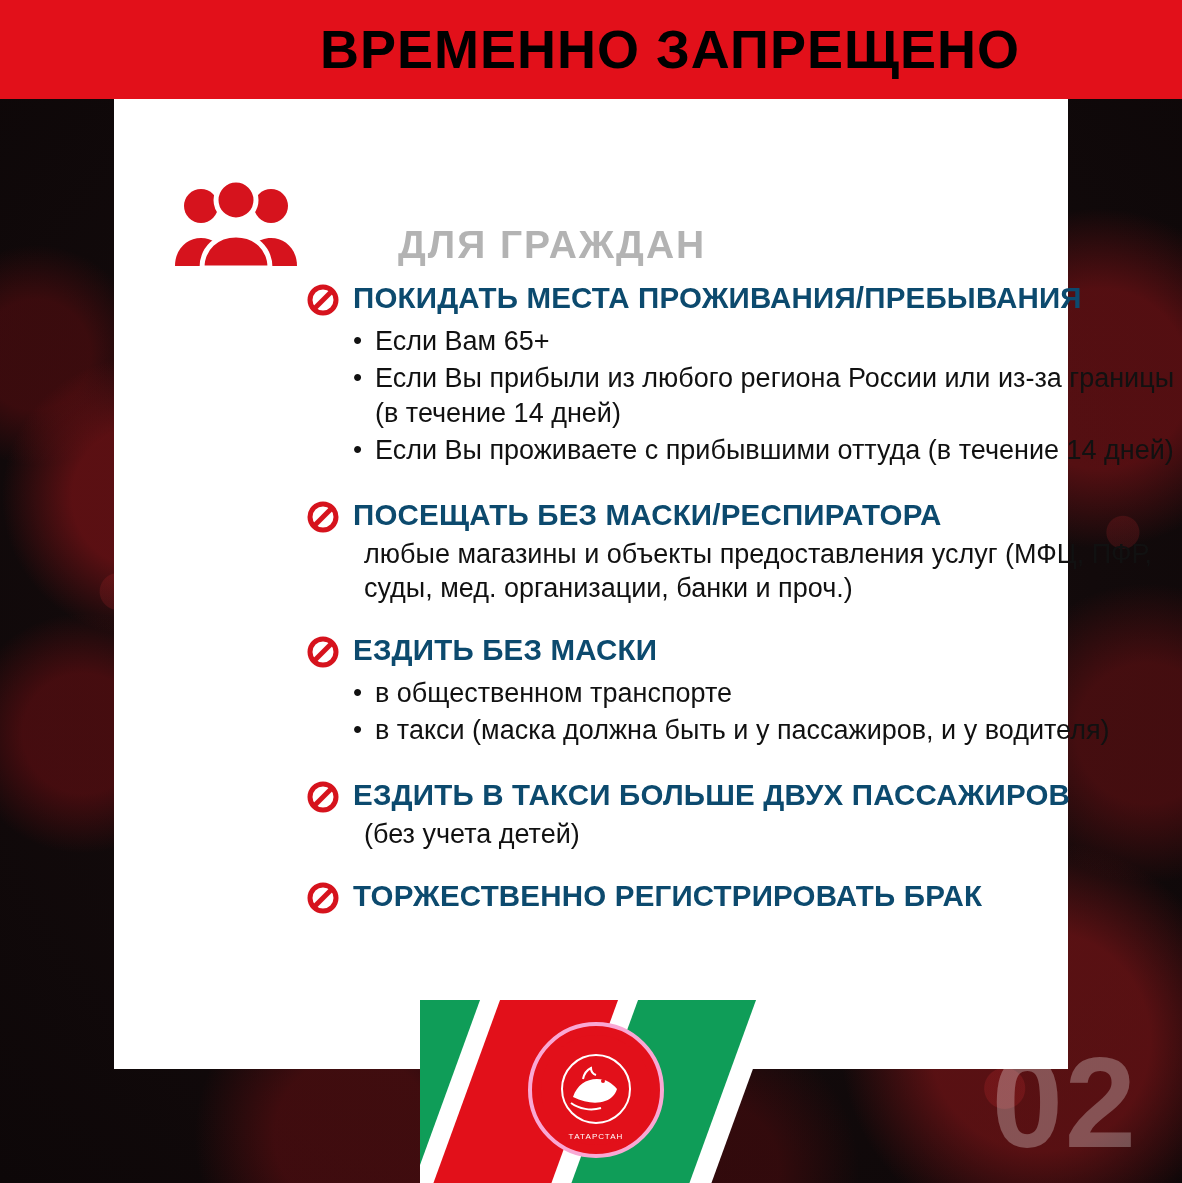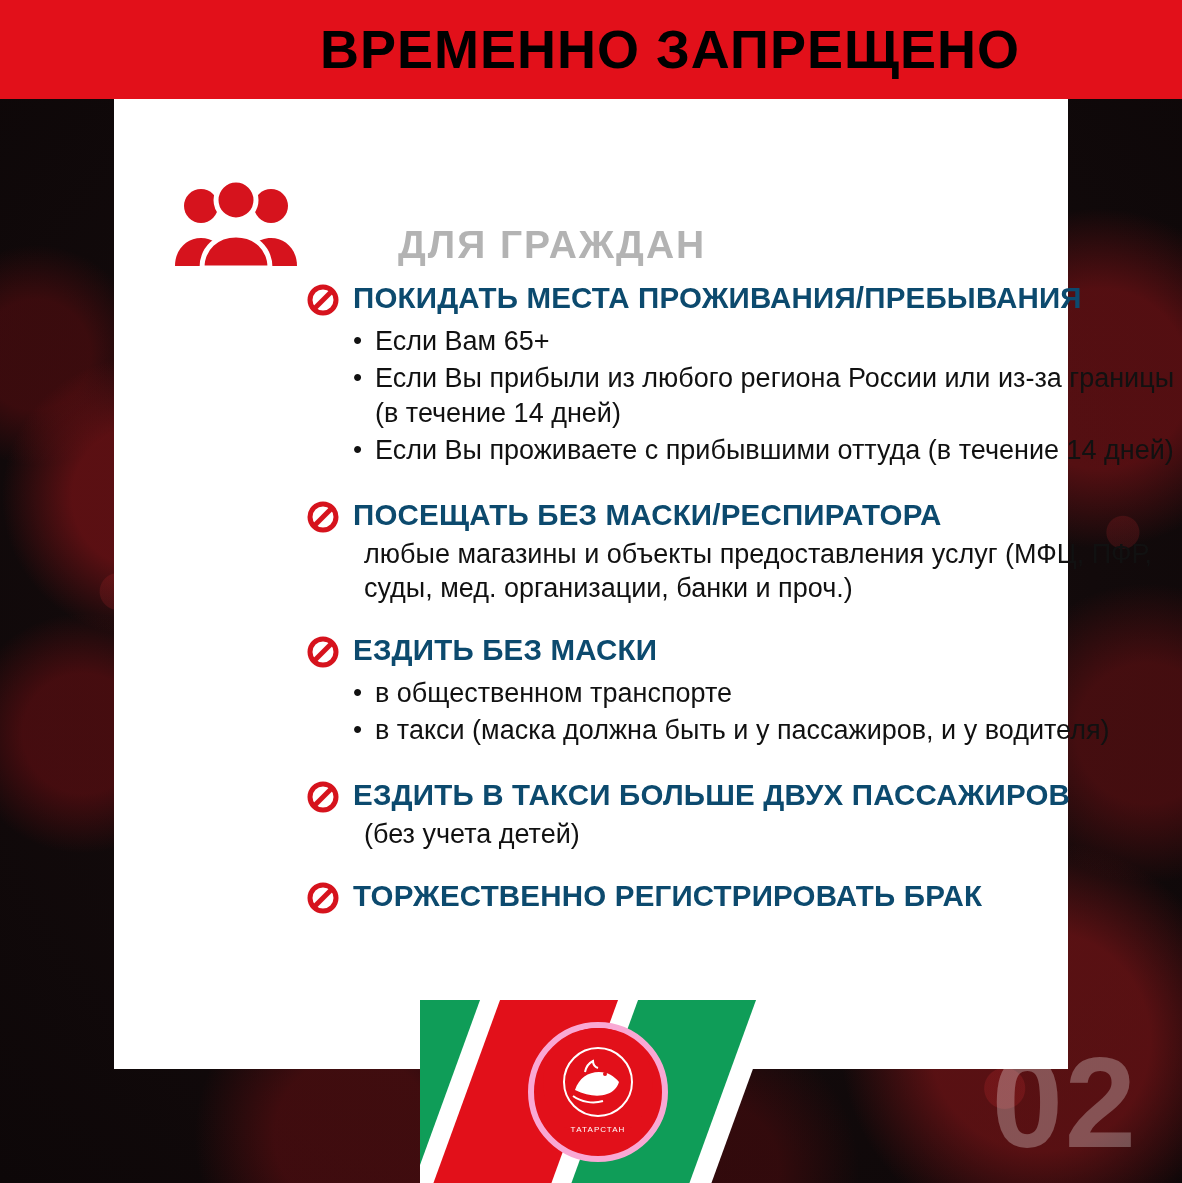--- a/index.html
+++ b/index.html
@@ -130,22 +130,22 @@
   .s-white1{left:20px;width:22px;background:#ffffff;}
   .s-red{left:40px;width:120px;background:#e2101a;}
   .s-white2{left:158px;width:22px;background:#ffffff;}
   .s-green2{left:178px;width:120px;background:#0f9d58;}
   .s-white3{left:296px;width:22px;background:#ffffff;}
 
   .emblem{
     position:absolute;left:108px;top:22px;width:128px;height:128px;
     border-radius:50%;
     background:#e2101a;
-    border:6px solid #f9a8d4;
-    display:flex;justify-content:center;
+    border:4px solid #f9a8d4;
+    display:flex;align-items:center;justify-content:center;
   }
   .emblem-inner{
     width:110px;height:110px;border-radius:50%;
     background:#e2101a;
     position:relative;
     display:flex;align-items:center;justify-content:center;
   }
   .emblem-text{
     position:absolute;bottom:4px;left:0;width:100%;
     text-align:center;color:#ffffff;font-size:8px;letter-spacing:1px;

